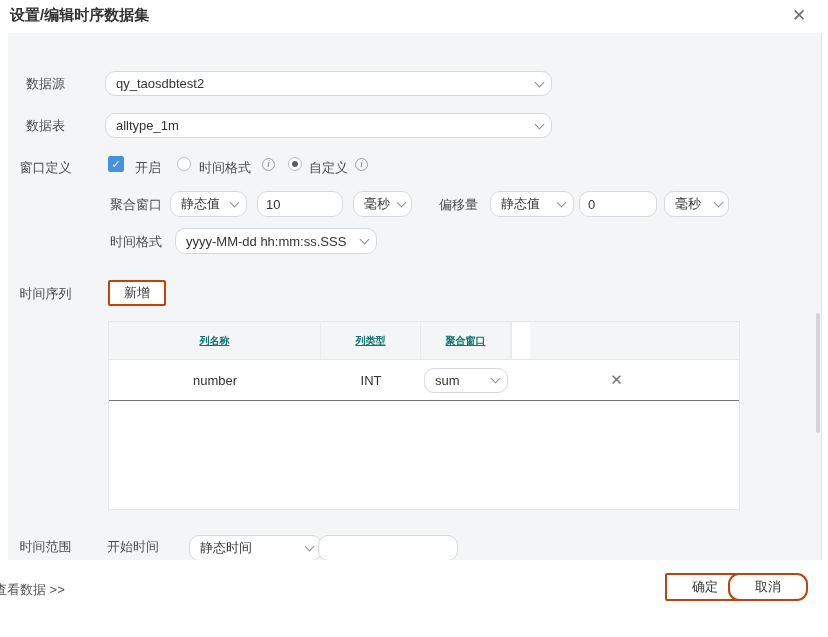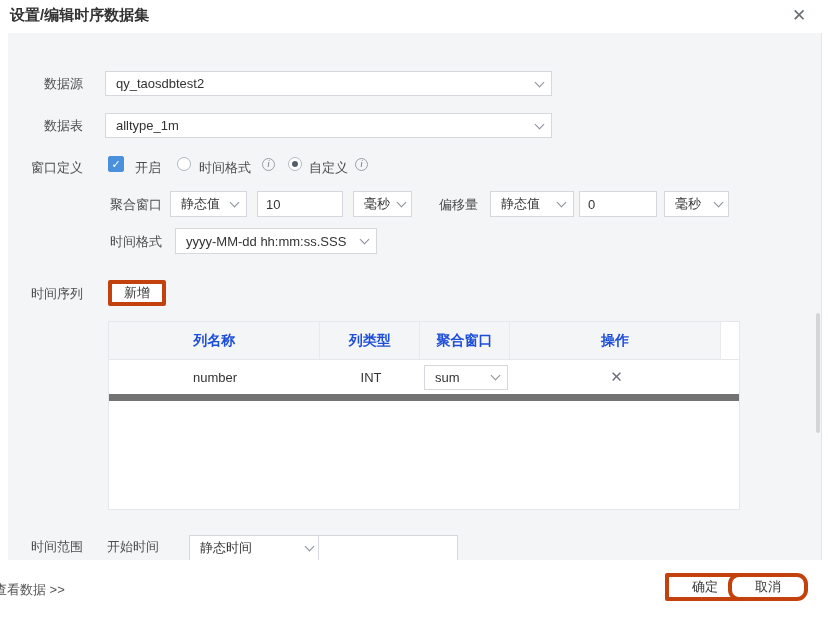--- a/index.html
+++ b/index.html
@@ -12,56 +12,56 @@
   .dlg-close { position:absolute; left:786px; top:2px; width:26px; height:26px; display:flex;
                align-items:center; justify-content:center; font-size:17px; color:#6b7078; cursor:pointer; }
 
   
   .dlg-body { position:absolute; left:8px; top:33px; width:814px; height:527px;
               background:#f4f5f7; border-right:1px solid #e4e5e8; overflow:hidden; }
   .scroll-thumb { position:absolute; right:1px; top:280px; width:4px; height:120px;
                   background:#d4d5d9; border-radius:2px; }
 
   .lbl { position:absolute; font-size:13px; color:#4d4d4d; line-height:18px; }
-  .lbl-r { width:75px; text-align:right; }
+  .lbl-r { width:75px; text-align:center; }
 
   
-  .ctl { position:absolute; background:#fff; border:1px solid #d5d8dd; border-radius:0;
+  .ctl { position:absolute; background:#fff; border:1px solid #d5d8dd; border-radius:10px;
          display:flex; align-items:center; font-size:13px; color:#333; }
   .sel { padding:0 22px 0 10px; cursor:pointer; }
   .chev { position:absolute; right:8px; top:50%; width:7px; height:7px; margin-top:-5px;
           border-right:1.5px solid #8a8f99; border-bottom:1.5px solid #8a8f99;
           transform:rotate(45deg); }
   input.ctl { padding:0 8px; outline:none; }
 
   
   .cbx { position:absolute; width:16px; height:16px; background:#4a90dd; border:1px solid #4a90dd;
          border-radius:2px; color:#fff; font-size:11px; display:flex; align-items:center;
          justify-content:center; cursor:pointer; }
   .rad { position:absolute; width:14px; height:14px; border:1px solid #b4b9c2; border-radius:50%;
          background:#fff; cursor:pointer; }
   .rad.sel-on::after { content:""; position:absolute; left:3px; top:3px; width:6px; height:6px;
          border-radius:50%; background:#55606e; }
   .info { position:absolute; width:13px; height:13px; border:1px solid #9aa0a8; border-radius:50%;
           color:#6b7078; font-size:9px; line-height:11px; text-align:center;
           font-style:italic; cursor:pointer; }
 
-  .btn { position:absolute; background:#fff; border:4px solid #c2410c; border-radius:2px;
+  .btn { position:absolute; background:#fff; border:2px solid #c2410c; border-radius:2px;
          font-size:13px; color:#333; display:flex; align-items:center; justify-content:center;
          cursor:pointer; }
 
   
   .tbl { position:absolute; left:100px; top:288px; width:632px; height:189px; background:#fff;
          border:1px solid #e6e7ea; }
   .tbl-head { display:flex; height:38px; background:#f4f5f7; border-bottom:1px solid #e6e7ea; }
-  .th { display:flex; align-items:center; justify-content:center; font-size:14px; color:#1d4ed8;
-        font-weight:bold; border-right:1px solid #e9eaec; }
+  .th { display:flex; align-items:center; justify-content:center; font-size:10px; color:#0f766e;
+        font-weight:bold; border-right:1px solid #e9eaec;text-decoration:underline; }
   .th:nth-child(4) { border-right:none; }
   .th-gutter { width:19px; background:#fff; border-left:1px solid #e9eaec; }
-  .tbl-row { display:flex; height:41px; border-bottom:7px solid #737373; background:#fff; }
+  .tbl-row { display:flex; height:41px; border-bottom:1px solid #737373; background:#fff; }
   .td { display:flex; align-items:center; justify-content:center; font-size:13px; color:#333; }
   .c1 { width:212px; } .c2 { width:100px; } .c3 { width:90px; } .c4 { width:211px; }
   .row-sel { position:relative; width:84px; height:25px; }
   .del-x { font-size:15px; color:#6b7078; cursor:pointer; }
 
   
   .view-data { position:absolute; left:-6px; top:581px; font-size:13px; color:#555; cursor:pointer; }
 </style>
 </head>
 <body>
@@ -125,21 +125,20 @@
     </div>
 
     <div class="lbl lbl-r" style="left:0;top:252px;">时间序列</div>
     <div class="btn" style="left:100px;top:247px;width:58px;height:26px;">新增</div>
 
     <div class="tbl">
       <div class="tbl-head">
         <div class="th c1">列名称</div>
         <div class="th c2">列类型</div>
         <div class="th c3">聚合窗口</div>
-        <div class="th c4">操作</div>
         <div class="th-gutter"></div>
       </div>
       <div class="tbl-row">
         <div class="td c1">number</div>
         <div class="td c2">INT</div>
         <div class="td c3">
           <div class="ctl sel row-sel" style="position:relative;">
             <span>sum</span>
             <span class="chev"></span>
           </div>

